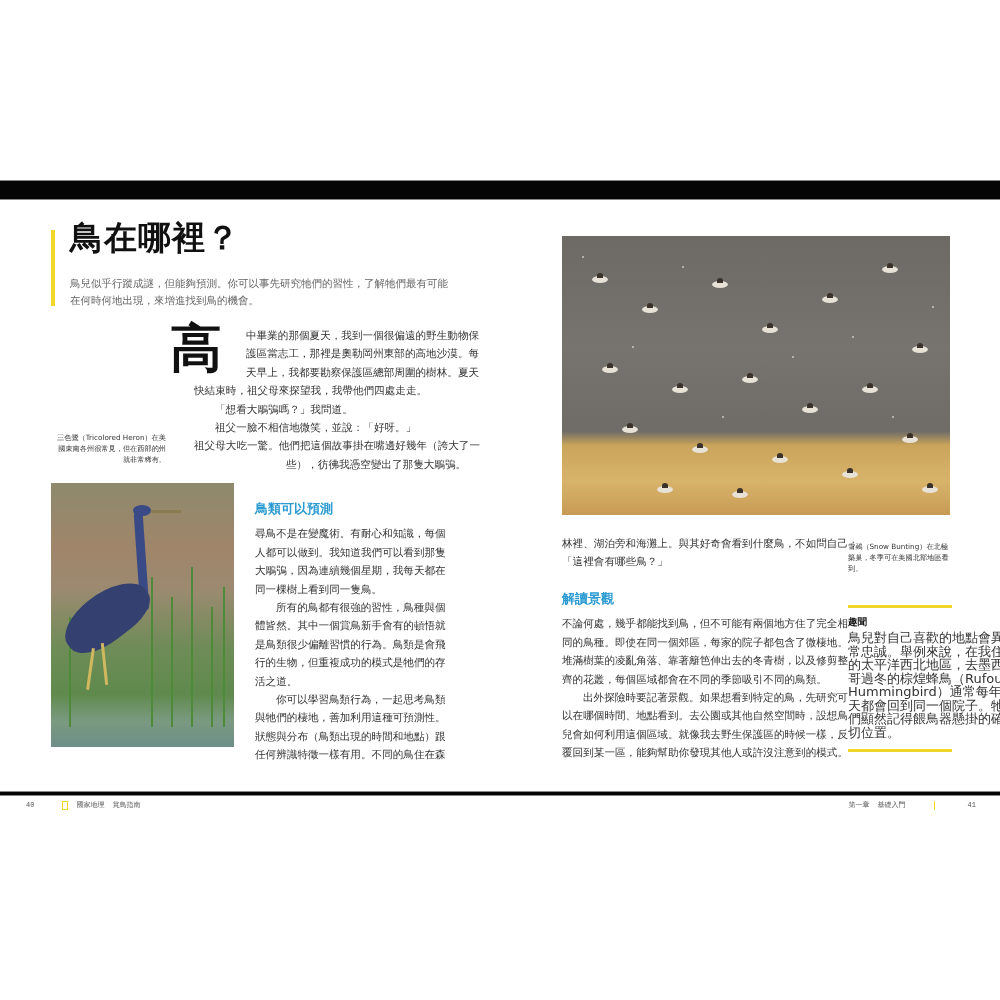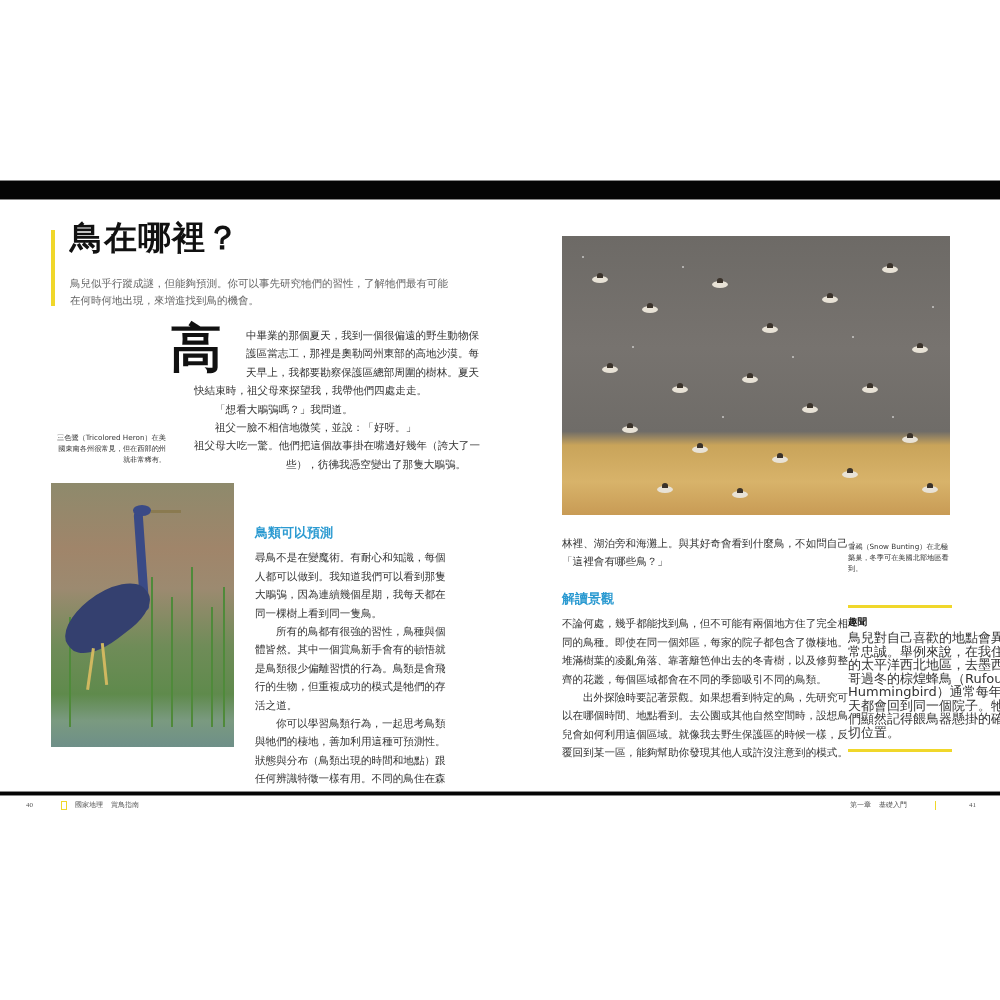--- a/index.html
+++ b/index.html
@@ -26,37 +26,37 @@
   .cap-bunting { left: 848px; top: 541px; width: 105px; }
 
   .photo { position: absolute; overflow: hidden; }
   .photo-heron { left: 51px; top: 483px; width: 183px; height: 264px;
     background: linear-gradient(180deg, #8e8a6c 0%, #a0856a 25%, #9c8a70 40%, #6f8c58 62%, #5f8a4c 80%, #7a9a80 90%, #6e8f88 100%); }
   .photo-bunting { left: 562px; top: 236px; width: 388px; height: 279px;
     background: linear-gradient(180deg, #6d6a66 0%, #77736f 40%, #6f6c68 70%, #c9a45a 75%, #d8b36a 88%, #c89b55 100%); }
 
   .section { position: absolute; }
   .h-blue { font-family: "DejaVu Sans", sans-serif; font-weight: bold; font-size: 13px; color: #2b9ad1; margin-bottom: 6px; }
-  .sec1 { left: 255px; top: 500px; width: 190px; margin-top: 24px; }
+  .sec1 { left: 255px; top: 500px; width: 190px; }
   .sec1 .line { display: block; white-space: nowrap; }
   .ind { padding-left: 21px; }
 
   .right-top { position: absolute; left: 562px; top: 534px; width: 275px; }
   .right-top .line { display: block; white-space: nowrap; }
   .sec2 { left: 562px; top: 590px; width: 275px; }
   .sec2 .line { display: block; white-space: nowrap; }
 
   .sidebar { position: absolute; left: 848px; top: 605px; width: 104px; }
   .sidebar .rule { height: 3px; background: #f0d72a; }
   .sidebar .sb-title { font-family: "DejaVu Sans", sans-serif; font-weight: bold; font-size: 9.5px; color: #111; margin-top: 8px; }
   .sidebar .sb-body { font-family: "DejaVu Sans", sans-serif; font-size: 13px; line-height: 13.5px; color: #333; margin-top: 2px; }
   .sidebar .sb-body .line { display: block; white-space: nowrap; }
   .sidebar .rule.bottom { margin-top: 10px; }
 
-  .folio { position: absolute; top: 800px; font-family: Liberation Serif, serif; font-size: 7px; color: #555; display: flex; align-items: center; gap: 8px; }
+  .folio { position: absolute; top: 800px; font-family: Liberation Mono, monospace; font-size: 7px; color: #555; display: flex; align-items: center; gap: 8px; }
   .folio-left { left: 26px; }
   .folio-right { right: 24px; }
   .nat-geo-mark { display: inline-block; width: 6px; height: 9px; border: 1.4px solid #f0d72a; }
   .folio .sep { width: 12px; }
 
   
   .bird { position: absolute; width: 16px; height: 7px; background: #e8e2d6; border-radius: 50%; }
   .bird::after { content: ""; position: absolute; left: 5px; top: -3px; width: 6px; height: 5px; background: #3a322a; border-radius: 50% 50% 10% 10%; }
   .flake { position: absolute; width: 2px; height: 2px; background: #eee; border-radius: 50%; opacity: .7; }
   .heron-neck { position: absolute; left: 86px; top: 28px; width: 9px; height: 100px; background: #3a4a86; border-radius: 5px; transform: rotate(-4deg); }

